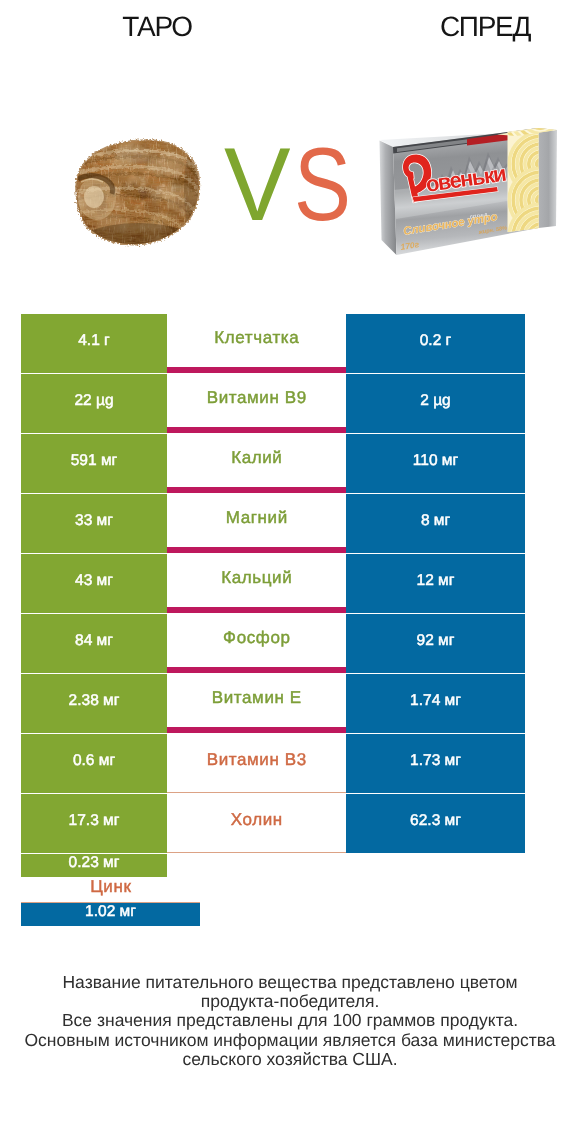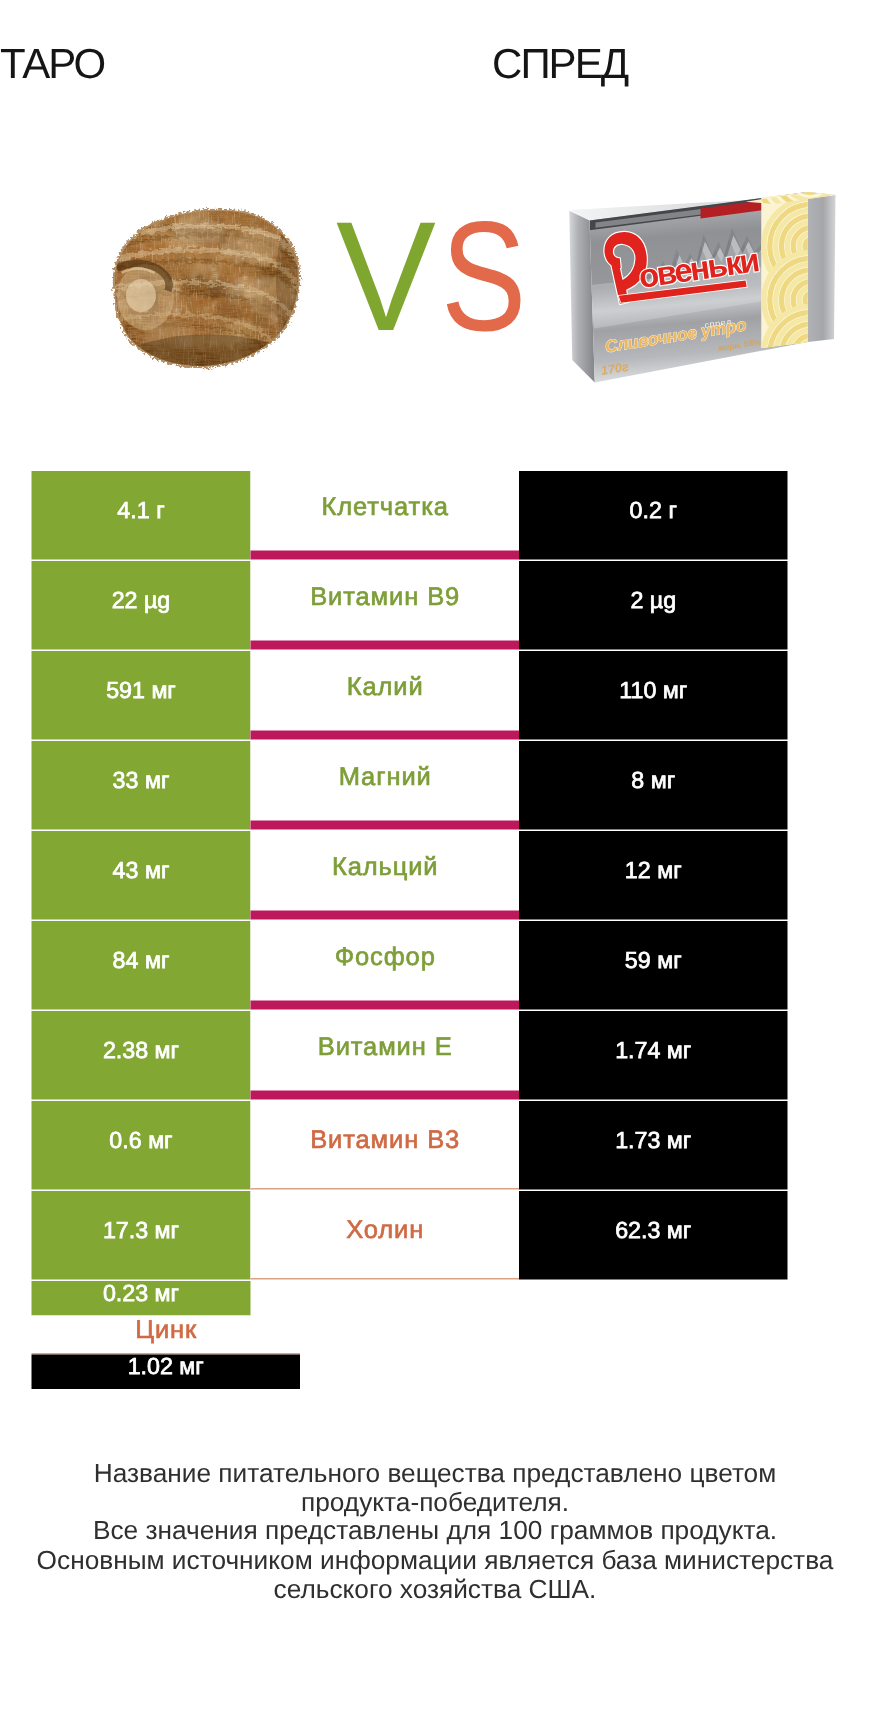--- a/index.html
+++ b/index.html
@@ -1,42 +1,42 @@
 <!DOCTYPE html>
 <html><head>
 <meta charset="utf-8">
 <title>Таро vs Спред</title>
 <style>
   html,body{margin:0;padding:0;}
   body{width:580px;height:1144px;background:#ffffff;font-family:"Liberation Sans",sans-serif;overflow:hidden;-webkit-font-smoothing:antialiased;text-rendering:geometricPrecision;}
   .page{position:relative;width:580px;height:1144px;background:#fff;}
 
   
-  .title{position:absolute;top:28px;font-size:28px;line-height:30px;color:#151515;font-weight:400;letter-spacing:-1.3px;}
+  .title{position:absolute;top:12px;font-size:28px;line-height:30px;color:#151515;font-weight:400;text-align:center;letter-spacing:-1.3px;margin-left:31px;}
   .title-left{left:0;width:252px;}
   .title-right{left:328px;width:252px;}
 
   
   .art-taro{position:absolute;left:72px;top:135px;width:132px;height:112px;}
   .art-spread{position:absolute;left:375px;top:118px;width:186px;height:142px;}
 
   
   .vs{position:absolute;left:0;top:0;width:580px;height:0;}
   .vs span{position:absolute;font-size:104px;line-height:104px;font-weight:400;display:block;}
   .vs .v{color:#7FA62F;left:224px;top:133px;transform:scaleX(0.96);transform-origin:0 0;}
   .vs .s{color:#E2694A;left:294px;top:133px;transform:scaleX(0.82);transform-origin:0 0;}
 
   
   .table{position:absolute;left:21px;top:314px;width:537px;}
   .row{position:relative;height:58.5px;margin-bottom:1.5px;display:flex;}
   .row:last-child{margin-bottom:0;flex-direction:column;}
   .cell{height:58.5px;box-sizing:border-box;display:flex;align-items:center;justify-content:center;
         font-size:15.5px;font-weight:400;-webkit-text-stroke:0.5px;letter-spacing:0px;padding-bottom:5px;}
   .c-left{width:146px;background:#82A732;color:#ffffff;}
-  .c-right{width:179px;background:#000000;color:#ffffff;}
+  .c-right{width:179px;background:#0369a1;color:#ffffff;}
   .c-mid{width:179px;background:#ffffff;font-size:17px;letter-spacing:0.6px;font-weight:400;-webkit-text-stroke:0.45px;text-indent:0.6px;}
   .c-mid.win-left{border-bottom:6px solid #be185d;color:#7D9E38;}
   .c-mid.win-right{border-bottom:1px solid #dca285;color:#CF6A44;}
 
   
   .foot{position:absolute;left:0;top:973px;width:580px;text-align:center;font-size:17.5px;
         line-height:19.2px;color:#2f2f2f;font-weight:400;}
 </style>
 </head>
 <body>
@@ -373,21 +373,21 @@
         <div class="cell c-right">8 мг</div>
       </div>
       <div class="row">
         <div class="cell c-left">43 мг</div>
         <div class="cell c-mid win-left">Кальций</div>
         <div class="cell c-right">12 мг</div>
       </div>
       <div class="row">
         <div class="cell c-left">84 мг</div>
         <div class="cell c-mid win-left">Фосфор</div>
-        <div class="cell c-right">59 мг</div>
+        <div class="cell c-right">92 мг</div>
       </div>
       <div class="row">
         <div class="cell c-left">2.38 мг</div>
         <div class="cell c-mid win-left">Витамин E</div>
         <div class="cell c-right">1.74 мг</div>
       </div>
       <div class="row">
         <div class="cell c-left">0.6 мг</div>
         <div class="cell c-mid win-right">Витамин B3</div>
         <div class="cell c-right">1.73 мг</div>

